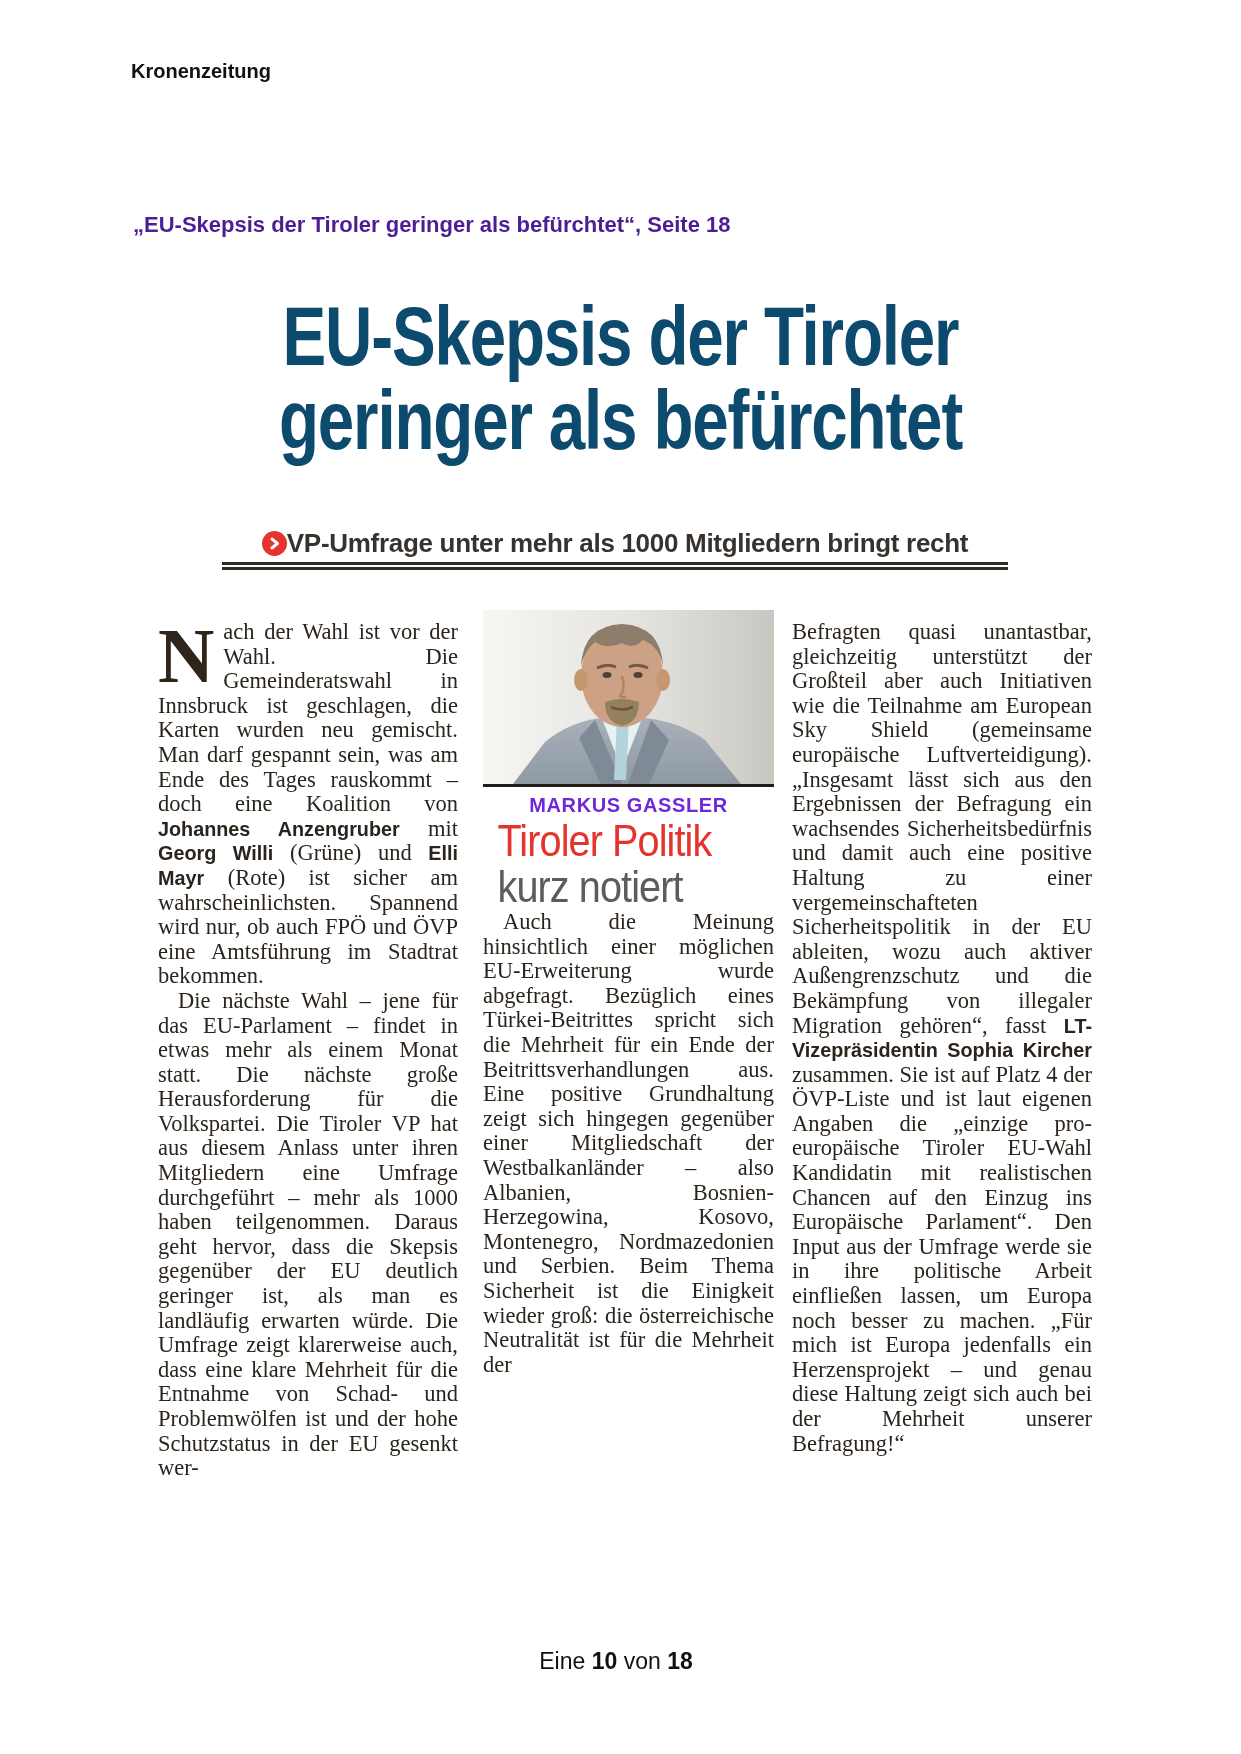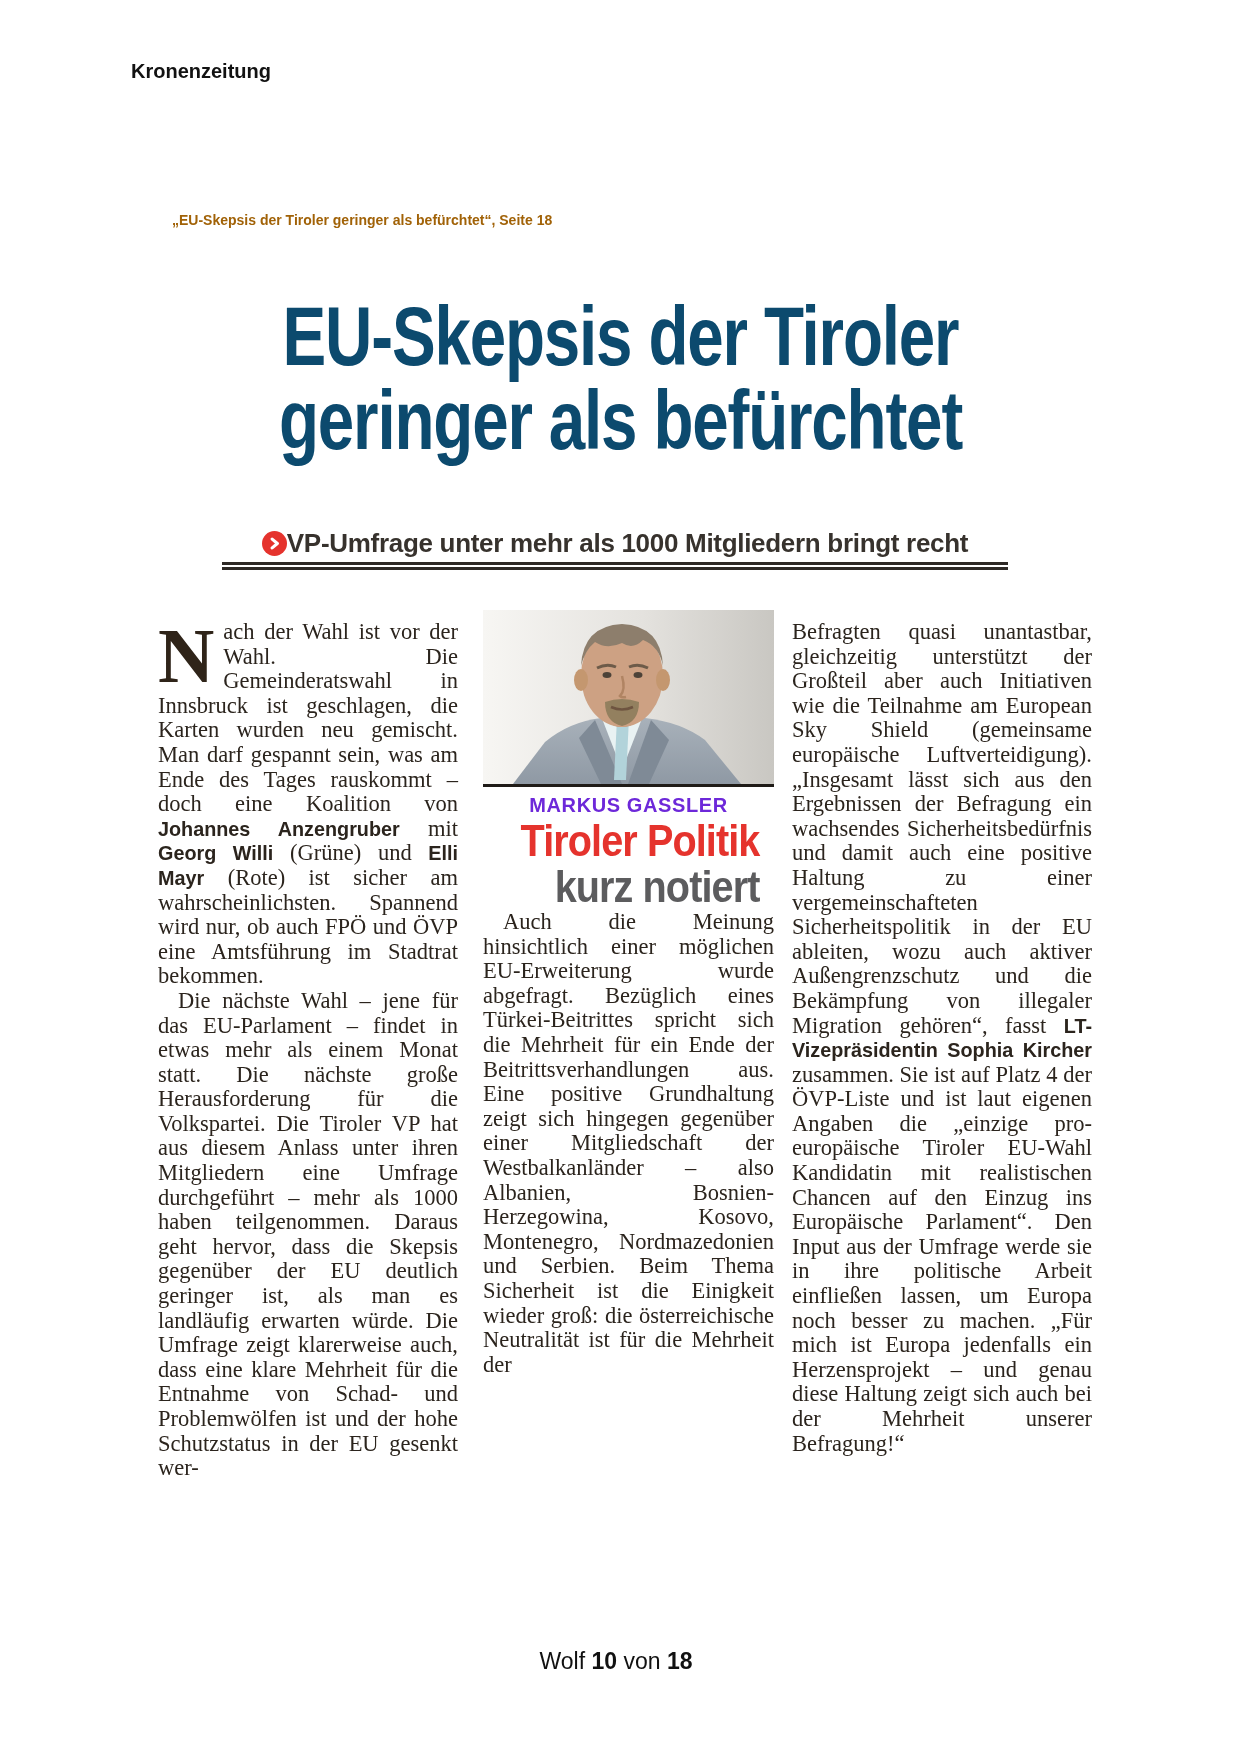--- a/index.html
+++ b/index.html
@@ -12,21 +12,21 @@
 
   
   .masthead {
     position:absolute; left:131px; top:60px;
     font-family:"Liberation Sans", sans-serif; font-weight:700;
     font-size:20px; color:#121212;
   }
   .refline {
     position:absolute; left:133px; top:212px;
     font-family:"Liberation Sans", sans-serif; font-weight:700;
-    font-size:14px; color:#a16207;margin-left:39px;
+    font-size:22px; color:#4c1d95;
   }
   .footer {
     position:absolute; top:1648px; left:0; width:1232px; text-align:center;
     font-family:"Liberation Sans", sans-serif; font-size:23px; color:#111;
   }
   .footer b { font-weight:700; }
 
   
   .headline {
     position:absolute; left:0; top:294px; width:1241px; text-align:center;
@@ -75,21 +75,21 @@
 
   
   .photo { width:291px; height:174px; overflow:hidden; }
   .photo svg { display:block; }
   .photo-rule { height:3px; background:#1f1b17; margin-top:0; }
   .caption {
     margin-top:5px; text-align:center; color:#6d28d9;
     font-family:"Liberation Sans", sans-serif; font-weight:700;
     font-size:20px; letter-spacing:0.6px; line-height:26px;
   }
-  .kicker { text-align:right; font-family:"Liberation Sans", sans-serif; font-weight:700; }
+  .kicker { text-align:left; font-family:"Liberation Sans", sans-serif; font-weight:400; }
   .kicker .k1, .kicker .k2 {
     display:block; font-size:44px; line-height:46px; white-space:nowrap;
     letter-spacing:-1px; transform:scaleX(0.9); transform-origin:50% 50%;
   }
   .kicker .k1 { color:#e5332d; }
   .kicker .k2 { color:#5c5c5e; }
   .col-middle .para.first { margin-top:27px; }
 </style>
 </head>
 <body>
@@ -170,17 +170,17 @@
     <span class="k2">kurz notiert</span>
   </div>
   <p class="para indent"><span>Auch die Meinung hinsichtlich einer möglichen EU-Erweiterung wurde abgefragt. Bezüglich eines Türkei-Beitrittes spricht sich die Mehrheit für ein Ende der Beitrittsverhandlungen aus. Eine positive Grundhaltung zeigt sich hingegen gegenüber einer Mitgliedschaft der Westbalkanländer – also Albanien, Bosnien-Herzegowina, Kosovo, Montenegro, Nordmazedonien und Serbien. Beim Thema Sicherheit ist die Einigkeit wieder groß: die österreichische Neutralität ist für die Mehrheit der</span></p>
 </div>
 
 <div class="col col-right">
   <p class="para"><span>Befragten quasi unantastbar, gleichzeitig unterstützt der Großteil aber auch Initiativen wie die Teilnahme am European Sky Shield (gemeinsame europäische Luftverteidigung). „Insgesamt lässt sich aus den Ergebnissen der Befragung ein wachsendes Sicherheitsbedürfnis und damit auch eine positive Haltung zu einer vergemeinschafteten Sicherheitspolitik in der EU ableiten, wozu auch aktiver Außengrenzschutz und die Bekämpfung von illegaler Migration gehören“, fasst </span><span class="b">LT-Vizepräsidentin Sophia Kircher</span><span> zusammen. Sie ist auf Platz 4 der ÖVP-Liste und ist laut eigenen Angaben die „einzige pro-europäische Tiroler EU-Wahl Kandidatin mit realistischen Chancen auf den Einzug ins Europäische Parlament“. Den Input aus der Umfrage werde sie in ihre politische Arbeit einfließen lassen, um Europa noch besser zu machen. „Für mich ist Europa jedenfalls ein Herzensprojekt – und genau diese Haltung zeigt sich auch bei der Mehrheit unserer Befragung!“</span></p>
 </div>
 
 <div class="footer">
-  <span>Wolf</span>
+  <span>Eine</span>
   <b>10</b>
   <span>von</span>
   <b>18</b>
 </div>
 
 </body></html>

